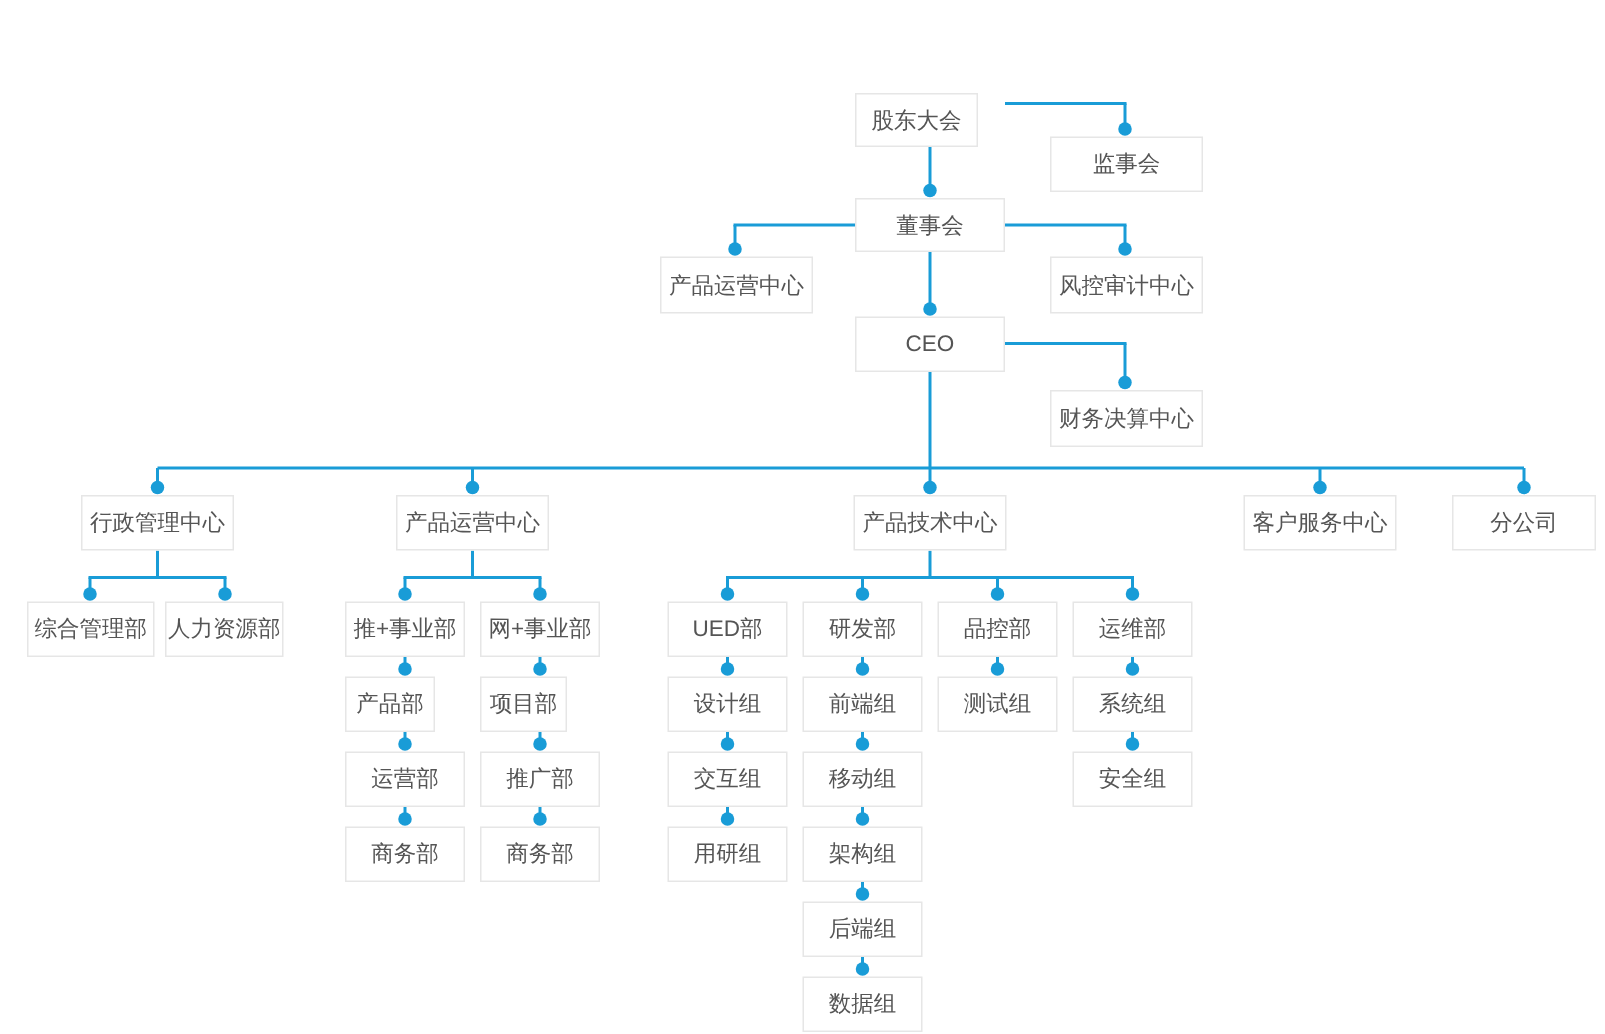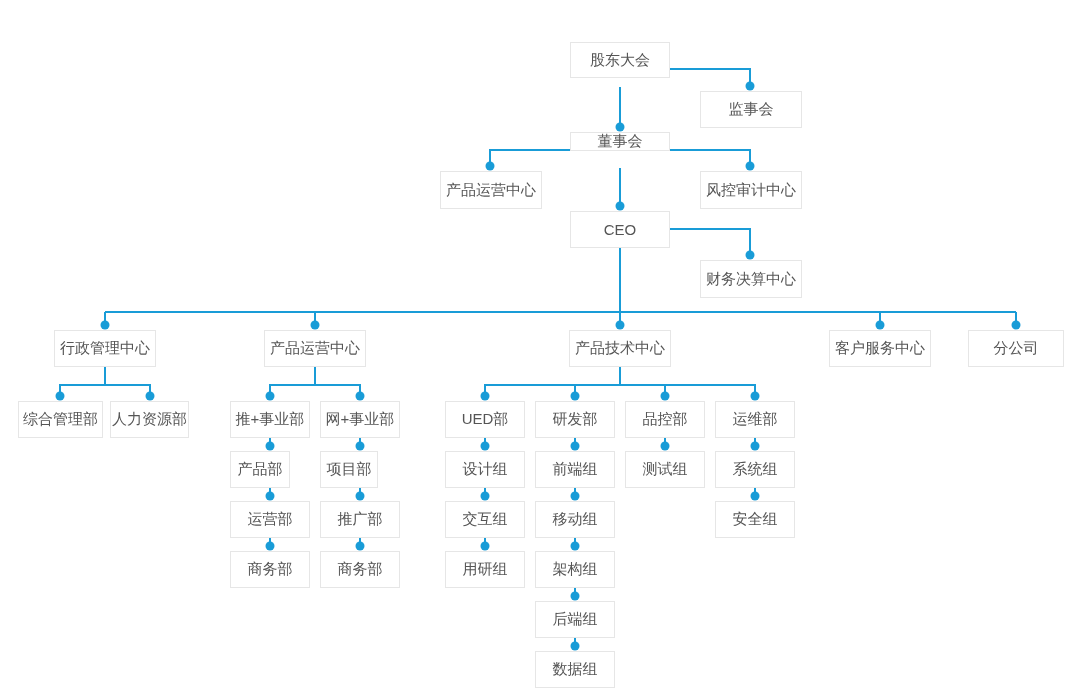--- a/index.html
+++ b/index.html
@@ -115,23 +115,23 @@
       <circle cx="575" cy="496" r="4.5"></circle>
       <circle cx="575" cy="546" r="4.5"></circle>
       <circle cx="575" cy="596" r="4.5"></circle>
       <circle cx="575" cy="646" r="4.5"></circle>
       <circle cx="665" cy="446" r="4.5"></circle>
       <circle cx="755" cy="446" r="4.5"></circle>
       <circle cx="755" cy="496" r="4.5"></circle>
     </g>
   </svg>
 
-  <div class="node" style="left:570px;top:42px;width:100px;height:36px">股东大会</div>
+  <div class="node" style="left:570px;top:62px;width:82px;height:36px">股东大会</div>
   <div class="node" style="left:700px;top:91px;width:102px;height:37px">监事会</div>
-  <div class="node" style="left:570px;top:132px;width:100px;height:19px">董事会</div>
+  <div class="node" style="left:570px;top:132px;width:100px;height:36px">董事会</div>
   <div class="node" style="left:440px;top:171px;width:102px;height:38px">产品运营中心</div>
   <div class="node" style="left:700px;top:171px;width:102px;height:38px">风控审计中心</div>
   <div class="node" style="left:570px;top:211px;width:100px;height:37px">CEO</div>
   <div class="node" style="left:700px;top:260px;width:102px;height:38px">财务决算中心</div>
 
   <div class="node" style="left:54px;top:330px;width:102px;height:37px">行政管理中心</div>
   <div class="node" style="left:264px;top:330px;width:102px;height:37px">产品运营中心</div>
   <div class="node" style="left:569px;top:330px;width:102px;height:37px">产品技术中心</div>
   <div class="node" style="left:829px;top:330px;width:102px;height:37px">客户服务中心</div>
   <div class="node" style="left:968px;top:330px;width:96px;height:37px">分公司</div>

